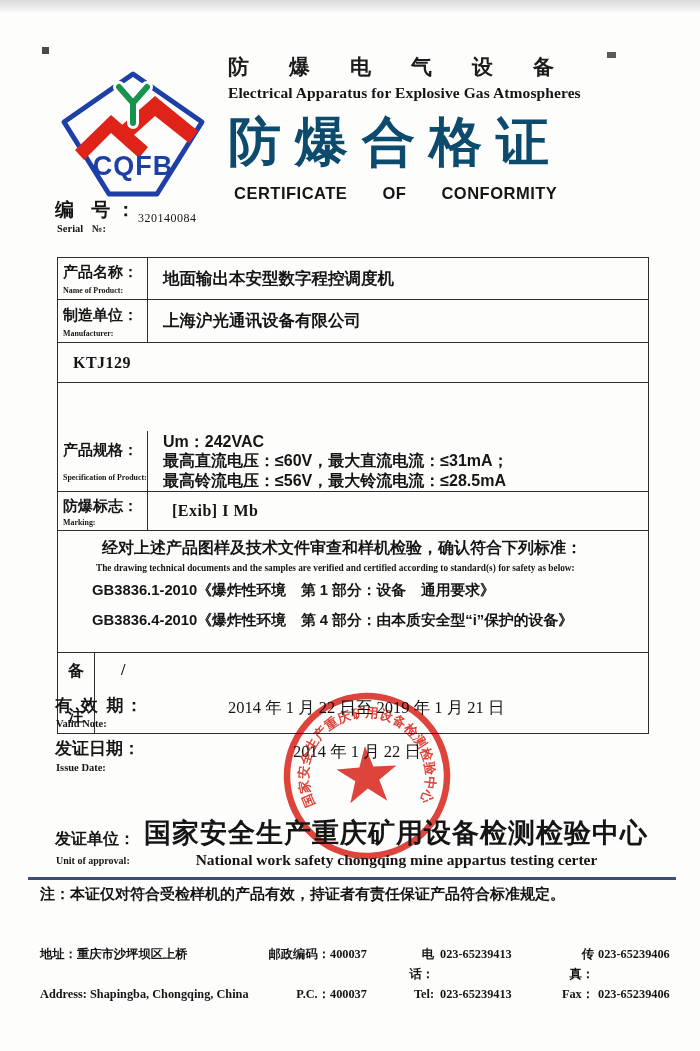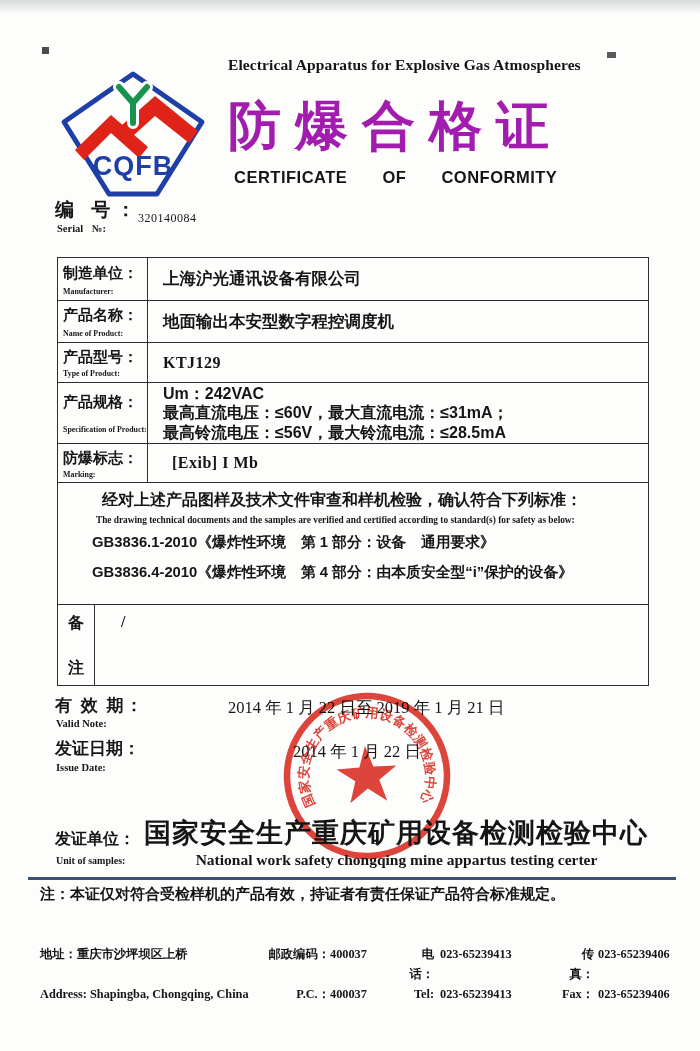--- a/index.html
+++ b/index.html
@@ -15,21 +15,21 @@
   .corner-mark.left { left:42px; top:47px; width:7px; height:7px; }
   .corner-mark.right { left:607px; top:52px; width:9px; height:6px; background:#5a5a5a; }
 
   
   .logo { position:absolute; left:58px; top:70px; width:150px; height:128px; }
   .header-block { position:absolute; left:228px; top:53px; width:350px; }
   .hdr-cn-small { font-family:"Liberation Sans", sans-serif; font-weight:bold;
     font-size:21px; letter-spacing:40px; white-space:nowrap; color:#1c1c1c; }
   .hdr-en-small { font-weight:bold; font-size:15.5px; margin-top:3px; white-space:nowrap; letter-spacing:0.1px; }
   .hdr-cn-large { font-family:Liberation Serif, serif; font-weight:bold;
-    font-size:53px; letter-spacing:14px; color:#a21caf; margin-top:17px; white-space:nowrap; }
+    font-size:53px; letter-spacing:14px; color:#0c4a6e; margin-top:5px; white-space:nowrap; }
   .hdr-en-large { font-family:"Liberation Sans", sans-serif; font-weight:bold;
     font-size:16.5px; word-spacing:30px; letter-spacing:0.5px; margin-top:5px; margin-left:6px; white-space:nowrap; }
 
   
   .serial-label-cn { position:absolute; left:55px; top:197px;
     font-family:Liberation Sans, sans-serif; font-weight:bold; font-size:19px; letter-spacing:6px;text-align:center; }
   .serial-label-en { position:absolute; left:57px; top:223px; font-weight:bold; font-size:10.5px; word-spacing:6px; }
   .serial-value { position:absolute; left:138px; top:211px; font-size:12px; letter-spacing:0.5px; }
 
   
@@ -37,21 +37,21 @@
   .t-row { display:flex; border-bottom:1.4px solid #2e2e2e; }
   .t-row:last-child { border-bottom:none; }
   .t-label { width:90px; border-right:1.4px solid #2e2e2e; padding:4px 3px 3px 5px;
     display:flex; flex-direction:column; justify-content:space-around; }
   .t-label-cn { font-family:"Liberation Sans", sans-serif; font-weight:bold; font-size:15px; white-space:nowrap; }
   .t-label-en { font-weight:bold; font-size:8.6px; white-space:nowrap; transform:scaleX(0.92); transform-origin:left center; }
   .t-value { flex:1; display:flex; flex-direction:column; justify-content:center; padding-left:15px;
     font-family:"Liberation Sans", sans-serif; font-weight:bold; font-size:16.5px; }
   .t-value .mono-like { font-family:"Liberation Serif", serif; font-weight:bold; font-size:16px; letter-spacing:0.5px; }
   .row-h1 { height:43px; } .row-h2 { height:42px; } .row-h3 { height:40px; }
-  .row-h4 { height:61px; } .row-h5 { height:39px;gap:9px; }
+  .row-h4 { height:61px;margin-top:48px; } .row-h5 { height:39px;gap:9px; }
   .spec-line { font-size:16px; line-height:19.5px; white-space:nowrap; }
   .standards { height:122px; border-bottom:1.4px solid #2e2e2e; padding:7px 8px 0 34px; }
   .std-cn { font-family:"Liberation Sans", sans-serif; font-weight:bold; font-size:16px; padding-left:10px; white-space:nowrap; }
   .std-en { font-weight:bold; font-size:9.3px; margin-top:4px; padding-left:4px; white-space:nowrap; }
   .std-item { font-family:"Liberation Sans", sans-serif; font-weight:bold; font-size:14.8px;
     line-height:26px; margin-top:4px; white-space:nowrap; }
   .remark-row { display:flex; height:80px; }
   .remark-label { width:37px; border-right:1.4px solid #2e2e2e; display:flex; flex-direction:column;
     justify-content:space-between; align-items:center; padding:8px 0 6px 0;
     font-family:"Liberation Sans", sans-serif; font-weight:bold; font-size:16px; }
@@ -107,49 +107,46 @@
   <svg class="logo" viewBox="0 0 150 128">
     <polygon points="75,4 144,52 99,124 51,124 6,52" fill="none" stroke="#1e3fa6" stroke-width="5" stroke-linejoin="round"></polygon>
     <polygon points="17,80 53,45 90,77 81,88 53,63 26,90" fill="#e02318"></polygon>
     <polygon points="56,62 97,26 140,61 131,73 97,46 66,74" fill="#e02318"></polygon>
     <path d="M 61,17 L 75,33 L 89,17 M 75,33 L 75,53" fill="none" stroke="#ffffff" stroke-width="12" stroke-linecap="round"></path>
     <path d="M 61,17 L 75,33 L 89,17 M 75,33 L 75,53" fill="none" stroke="#17934d" stroke-width="6" stroke-linecap="round"></path>
     <text x="75" y="105" text-anchor="middle" font-family="Liberation Sans, sans-serif" font-weight="bold" font-size="27" letter-spacing="1" fill="#1e3fa6">CQFB</text>
   </svg>
 
   <div class="header-block">
+    <div class="hdr-cn-small">防爆电气设备</div>
     <div class="hdr-en-small">Electrical Apparatus for Explosive Gas Atmospheres</div>
     <div class="hdr-cn-large">防爆合格证</div>
     <div class="hdr-en-large">CERTIFICATE OF CONFORMITY</div>
   </div>
 
   <div class="serial-label-cn">编 号：</div>
   <div class="serial-label-en">Serial №:</div>
   <div class="serial-value">320140084</div>
 
   <div class="cert-table">
+    <div class="t-row row-h2">
+      <div class="t-label">
+        <div class="t-label-cn">产品名称：</div>
+        <div class="t-label-en">Name of Product:</div>
+      </div>
+      <div class="t-value">地面输出本安型数字程控调度机</div>
+    </div>
     <div class="t-row row-h1">
       <div class="t-label">
         <div class="t-label-cn">制造单位：</div>
         <div class="t-label-en">Manufacturer:</div>
       </div>
       <div class="t-value">上海沪光通讯设备有限公司</div>
     </div>
-    <div class="t-row row-h2">
-      <div class="t-label">
-        <div class="t-label-cn">产品名称：</div>
-        <div class="t-label-en">Name of Product:</div>
-      </div>
-      <div class="t-value">地面输出本安型数字程控调度机</div>
-    </div>
     <div class="t-row row-h3">
-      <div class="t-label">
-        <div class="t-label-cn">产品型号：</div>
-        <div class="t-label-en">Type of Product:</div>
-      </div>
       <div class="t-value">
           <span class="mono-like">KTJ129</span>
         </div>
     </div>
     <div class="t-row row-h4">
       <div class="t-label">
         <div class="t-label-cn">产品规格：</div>
         <div class="t-label-en">Specification of Product:</div>
       </div>
       <div class="t-value">
@@ -194,21 +191,21 @@
     <defs>
       <path id="stamp-arc" d="M 36.5 114.9 A 59 59 0 1 1 143.5 114.9" fill="none"></path>
     </defs>
     <text font-family="Liberation Sans, sans-serif" font-weight="bold" font-size="13" letter-spacing="0.4" fill="#d9281e">
       <textPath href="#stamp-arc">国家安全生产重庆矿用设备检测检验中心</textPath>
     </text>
     <polygon fill="#d9281e" points="90,60 97,81 120,81.5 102,94.5 108.5,116 90,102.5 71.5,116 78,94.5 60,81.5 83,81"></polygon>
   </svg>
 
   <div class="approval-label-cn">发证单位：</div>
-  <div class="approval-label-en">Unit of samples:</div>
+  <div class="approval-label-en">Unit of approval:</div>
   <div class="approval-cn">国家安全生产重庆矿用设备检测检验中心</div>
   <div class="approval-en">National work safety chongqing mine appartus testing certer</div>
   <div class="divider"></div>
 
   <div class="note-block">
     <div class="note-cn">注：本证仅对符合受检样机的产品有效，持证者有责任保证产品符合标准规定。</div>
   </div>
 
   <div class="footer">
     <div class="f-row">

